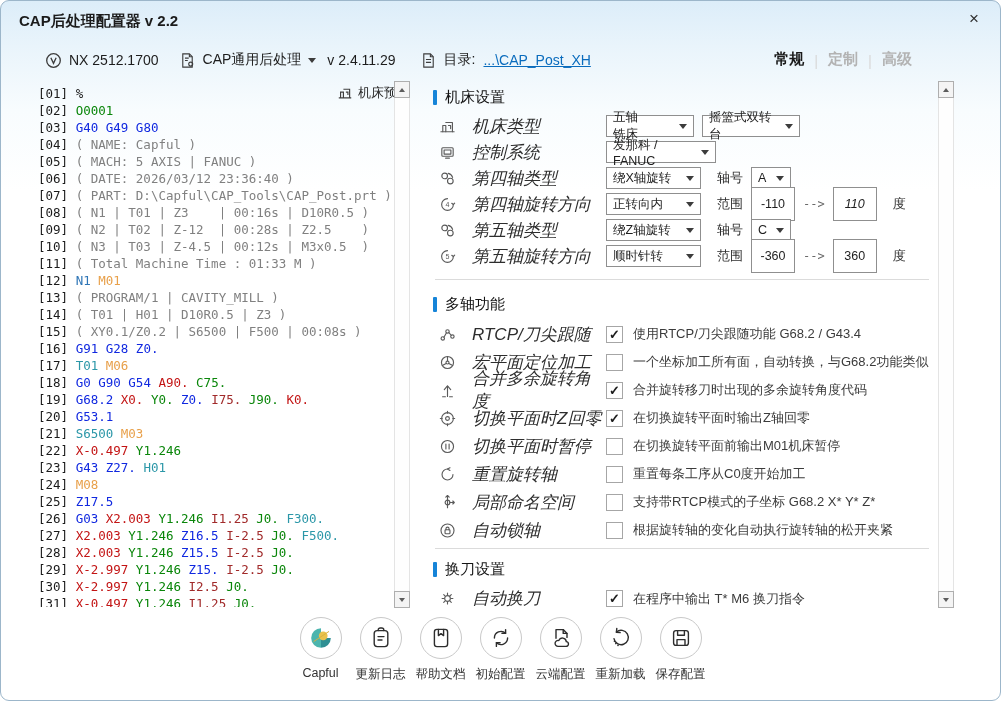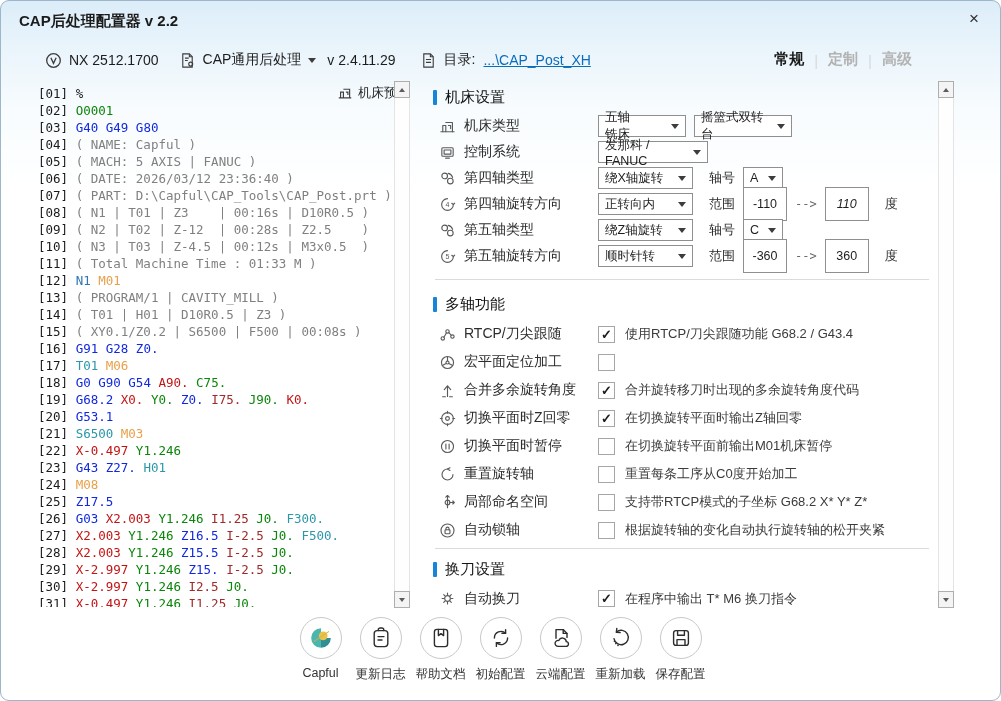--- a/index.html
+++ b/index.html
@@ -41,21 +41,21 @@
   .tri-down{width:0;height:0;border-left:3.5px solid transparent;border-right:3.5px solid transparent;border-top:4.5px solid #5c5c5c;}
   
   .rp{position:absolute;left:432px;top:80px;width:501px;height:527px;overflow:hidden;padding-top:6px;box-sizing:border-box;}
   .sec-h{display:flex;align-items:center;gap:8px;height:20px;margin-bottom:6px;}
   .sec-h .bar{width:4px;height:15px;background:#1684d8;border-radius:1px;}
   .sec-h .sec-title{font-size:15px;font-weight:normal;color:#141414;}
   .srow{display:flex;align-items:center;height:26px;}
   .crow{display:flex;align-items:center;height:28px;}
   .trow{display:flex;align-items:center;height:27px;}
   .ricon{width:17px;height:17px;margin-left:6px;display:inline-flex;flex:none;}
-  .rlbl{margin-left:8px;width:134px;font-size:14px;color:#2d2d2d;flex:none;}
+  .rlbl{margin-left:16px;width:134px;font-size:17px;color:#2d2d2d;flex:none;font-style:italic;}
   .ctls{display:flex;align-items:center;gap:8px;}
   .select{height:22px;border:1px solid #8f8f8f;background:#fff;display:flex;align-items:center;justify-content:space-between;
     padding:0 6px;font-size:12.5px;color:#1e1e1e;box-sizing:border-box;cursor:pointer;}
   .select .caret{margin-left:6px;}
   .numbox{height:34px;border:1px solid #8f8f8f;background:#fff;display:flex;align-items:center;justify-content:center;
     font-size:12.5px;color:#1e1e1e;box-sizing:border-box;}
   .ctl-label{font-size:13px;color:#2d2d2d;margin-left:8px;}
   .arrow-text{font-size:12px;color:#6a6a6a;font-family:"DejaVu Sans Mono",monospace;}
   .cb{width:17px;height:17px;border:1px solid #a6a6a6;background:#fff;display:flex;align-items:center;justify-content:center;
     font-size:13px;font-weight:bold;color:#1c1c1c;box-sizing:border-box;cursor:pointer;flex:none;}
@@ -330,20 +330,21 @@
         <div class="crow">
           <span class="ricon icon">
             <svg viewBox="0 0 18 18" fill="none" stroke="#5a5a5a" stroke-width="1.2" stroke-linecap="round" stroke-linejoin="round">
               <circle cx="9" cy="9" r="6.4"></circle>
               <circle cx="9" cy="9" r="1.6"></circle>
               <path d="M9 2.6v4.8M3.5 12.2l4.1-2.1M14.5 12.2l-4.1-2.1"></path>
             </svg>
           </span>
           <div class="rlbl">宏平面定位加工</div>
           <div class="cb"></div>
+          <div class="cdesc">一个坐标加工所有面，自动转换，与G68.2功能类似</div>
         </div>
         <div class="crow">
           <span class="ricon icon">
             <svg viewBox="0 0 18 18" fill="none" stroke="#5a5a5a" stroke-width="1.2" stroke-linecap="round" stroke-linejoin="round">
               <path d="M9 15.3V4.6"></path>
               <path d="M5.6 8L9 4l3.4 4"></path>
               <path d="M3.8 15.6h3M11.2 15.6h3"></path>
             </svg>
           </span>
           <div class="rlbl">合并多余旋转角度</div>

